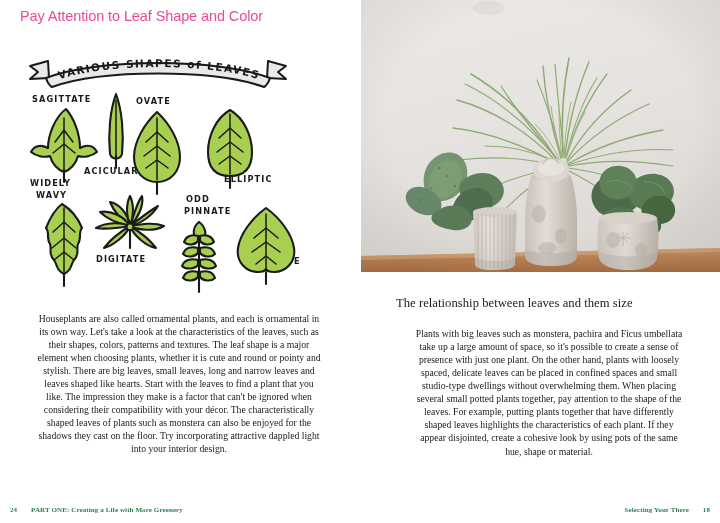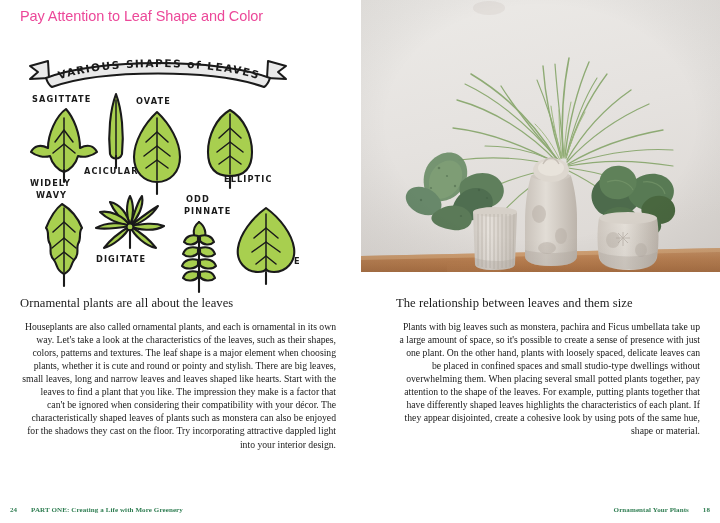--- a/index.html
+++ b/index.html
@@ -61,26 +61,26 @@
   .col h2 {
     margin: 0 0 9px 0;
     font-family: "Liberation Serif", serif;
     font-weight: 400;
     font-size: 12.6px;
     line-height: 1.2;
     color: #1b1b1b;
     letter-spacing: 0.05px;
   }
   .col p {
-    margin: 2px;
+    margin: 16px;
     font-family: "Liberation Serif", serif;
     font-size: 9.7px;
     line-height: 1.345;
     color: #1a1a1a;
-    text-align: right;
+    text-align: center;
     letter-spacing: -0.01px;
   }
 
   
   .footer {
     position: absolute;
     bottom: 9px;
     font-family: "Liberation Serif", serif;
     font-size: 7px;
     font-weight: bold;
@@ -390,32 +390,31 @@
       <path class="vn" d="M248 162 L248 218"></path>
       <path class="vn" d="M248 176 L236 186 M248 176 L260 186
                           M248 190 L234 200 M248 190 L262 200
                           M248 204 L238 212 M248 204 L258 212"></path>
       <path class="st" d="M248 220 L248 232"></path>
     </g>
   </svg>
 </div>
 
 <div class="col col-left">
-  <h2>Ornamental plants are all about the leaves</h2>
   <p>Houseplants are also called ornamental plants, and each is ornamental in its own way. Let's take a look at the characteristics of the leaves, such as their shapes, colors, patterns and textures. The leaf shape is a major element when choosing plants, whether it is cute and round or pointy and stylish. There are big leaves, small leaves, long and narrow leaves and leaves shaped like hearts. Start with the leaves to find a plant that you like. The impression they make is a factor that can't be ignored when considering their compatibility with your décor. The characteristically shaped leaves of plants such as monstera can also be enjoyed for the shadows they cast on the floor. Try incorporating attractive dappled light into your interior design.</p>
 </div>
 
 <div class="col col-right">
   <h2>The relationship between leaves and them size</h2>
   <p>Plants with big leaves such as monstera, pachira and Ficus umbellata take up a large amount of space, so it's possible to create a sense of presence with just one plant. On the other hand, plants with loosely spaced, delicate leaves can be placed in confined spaces and small studio-type dwellings without overwhelming them. When placing several small potted plants together, pay attention to the shape of the leaves. For example, putting plants together that have differently shaped leaves highlights the characteristics of each plant. If they appear disjointed, create a cohesive look by using pots of the same hue, shape or material.</p>
 </div>
 
 <div class="footer footer-left">
   <span>24</span>
   <span class="pg"></span>
   <span>PART ONE: Creating a Life with More Greenery</span>
 </div>
 
 <div class="footer footer-right">
-  <span>Ornamental Your Plants</span>
+  <span>Selecting Your There</span>
   <span class="pg"></span>
   <span>18</span>
 </div>
 
 </body></html>

